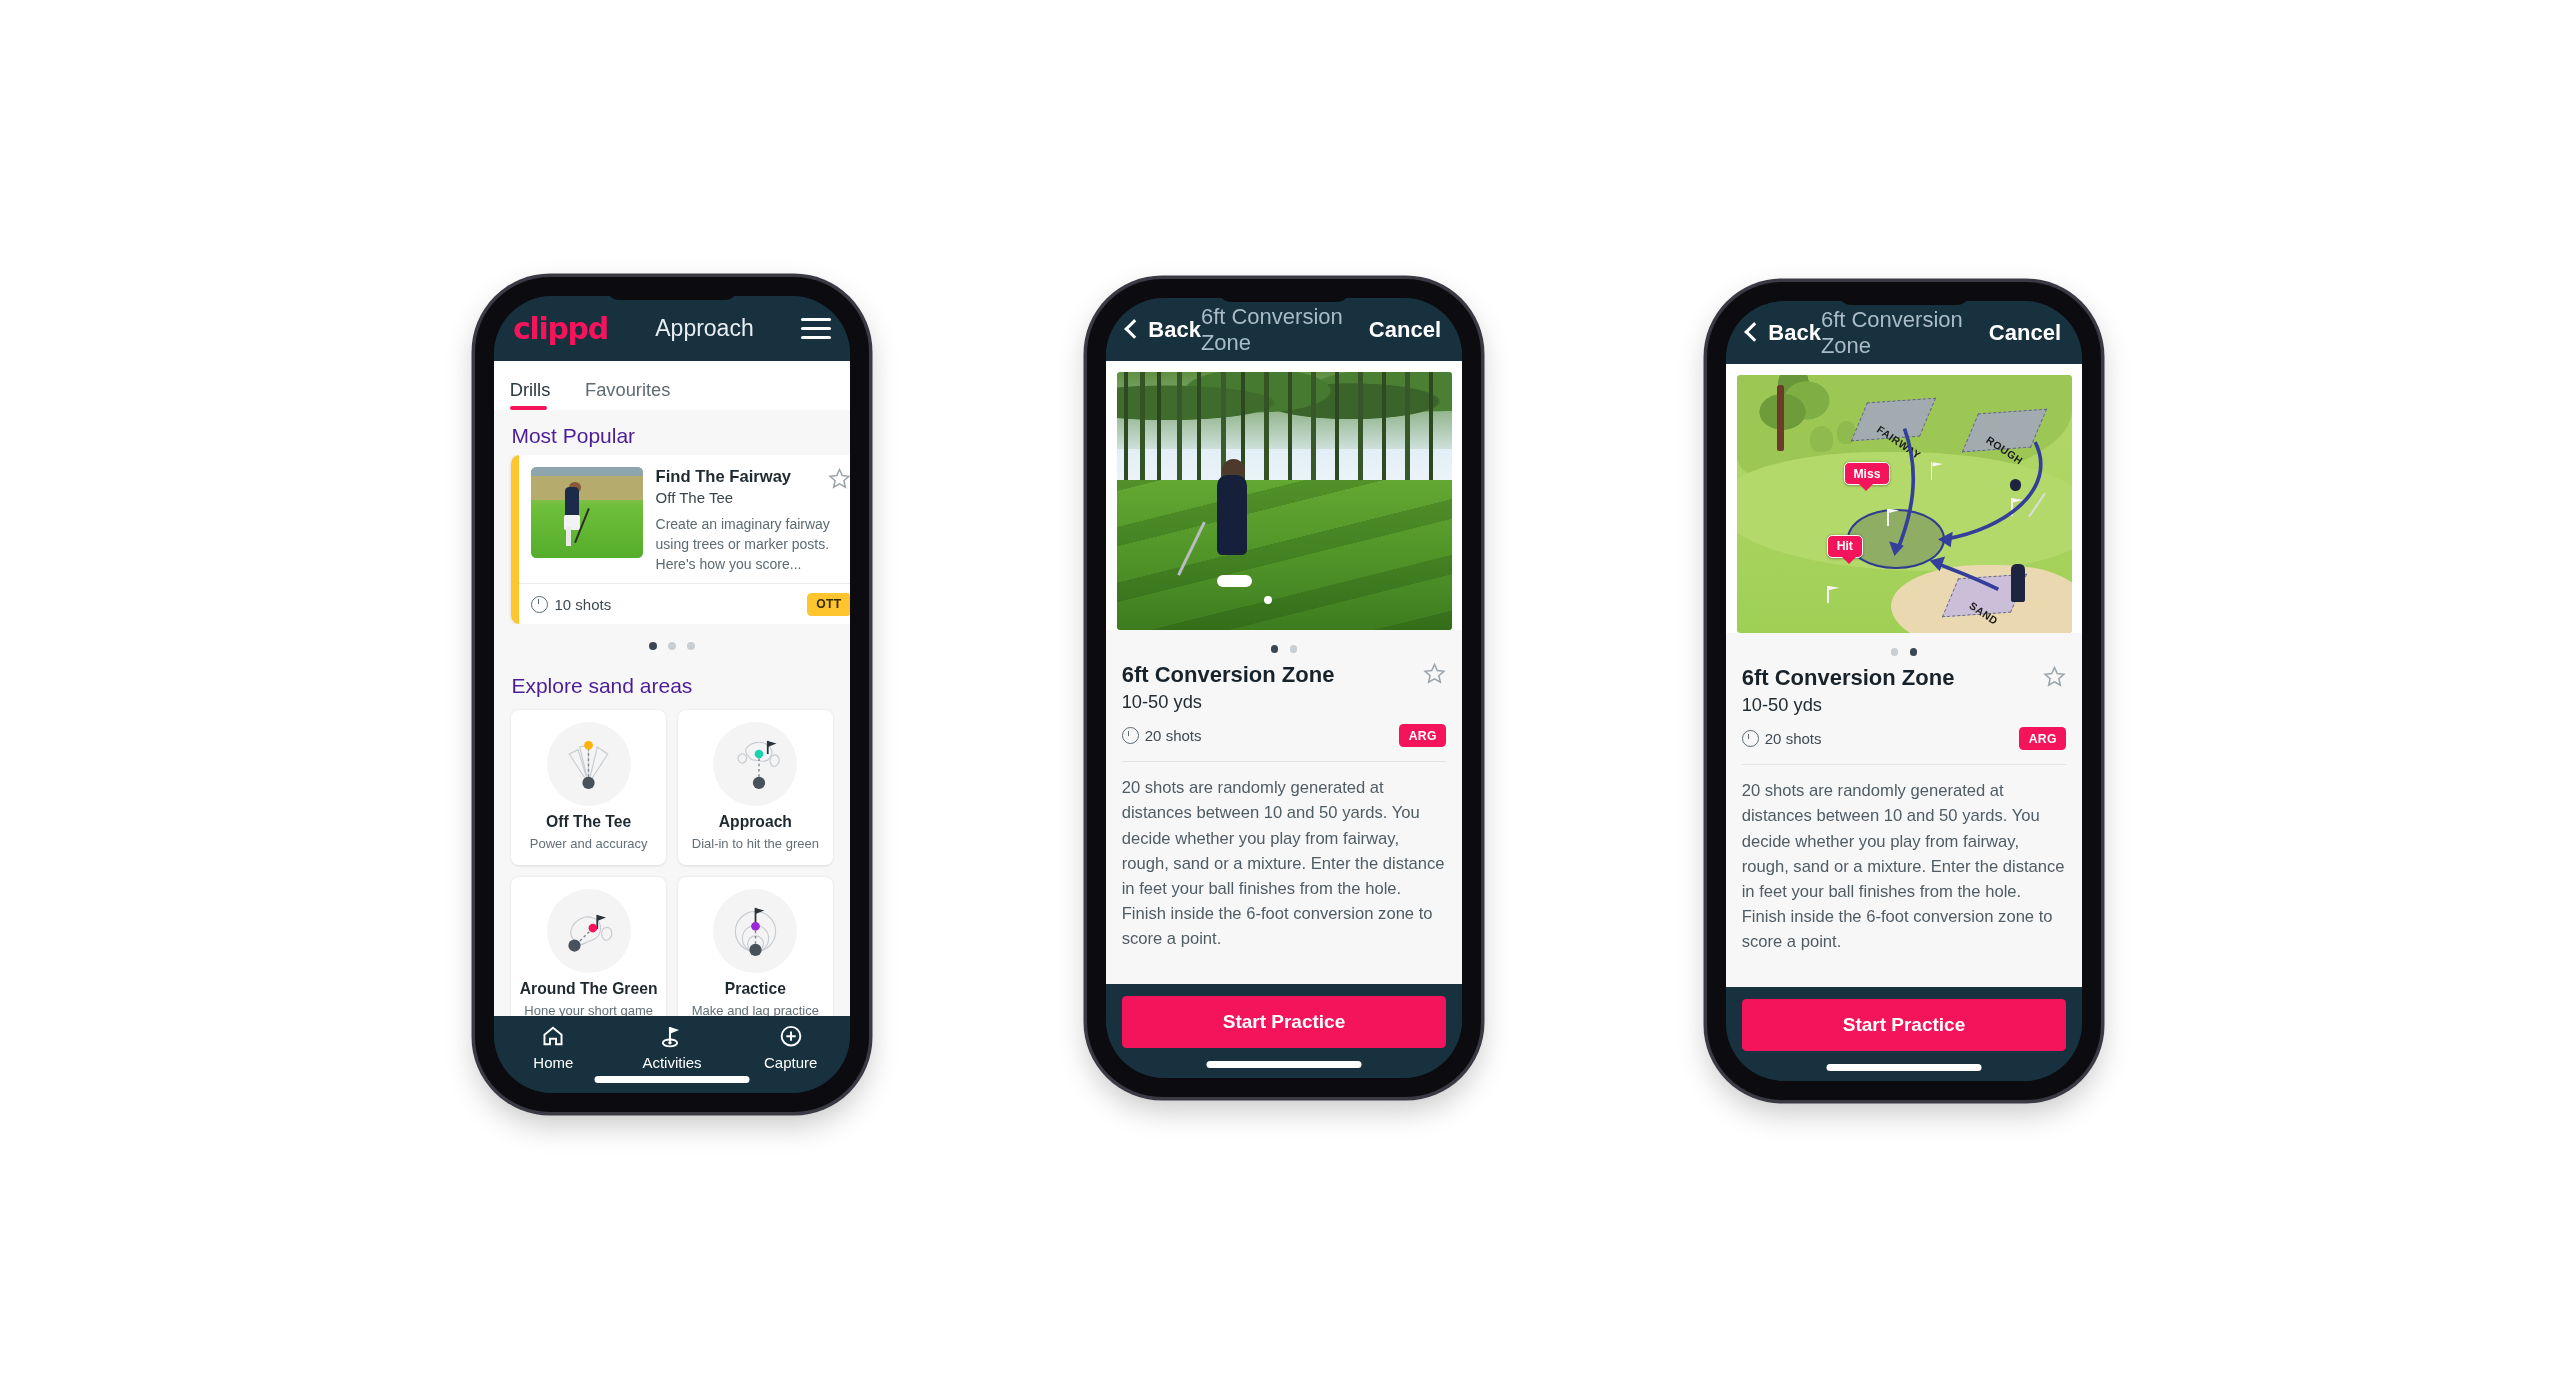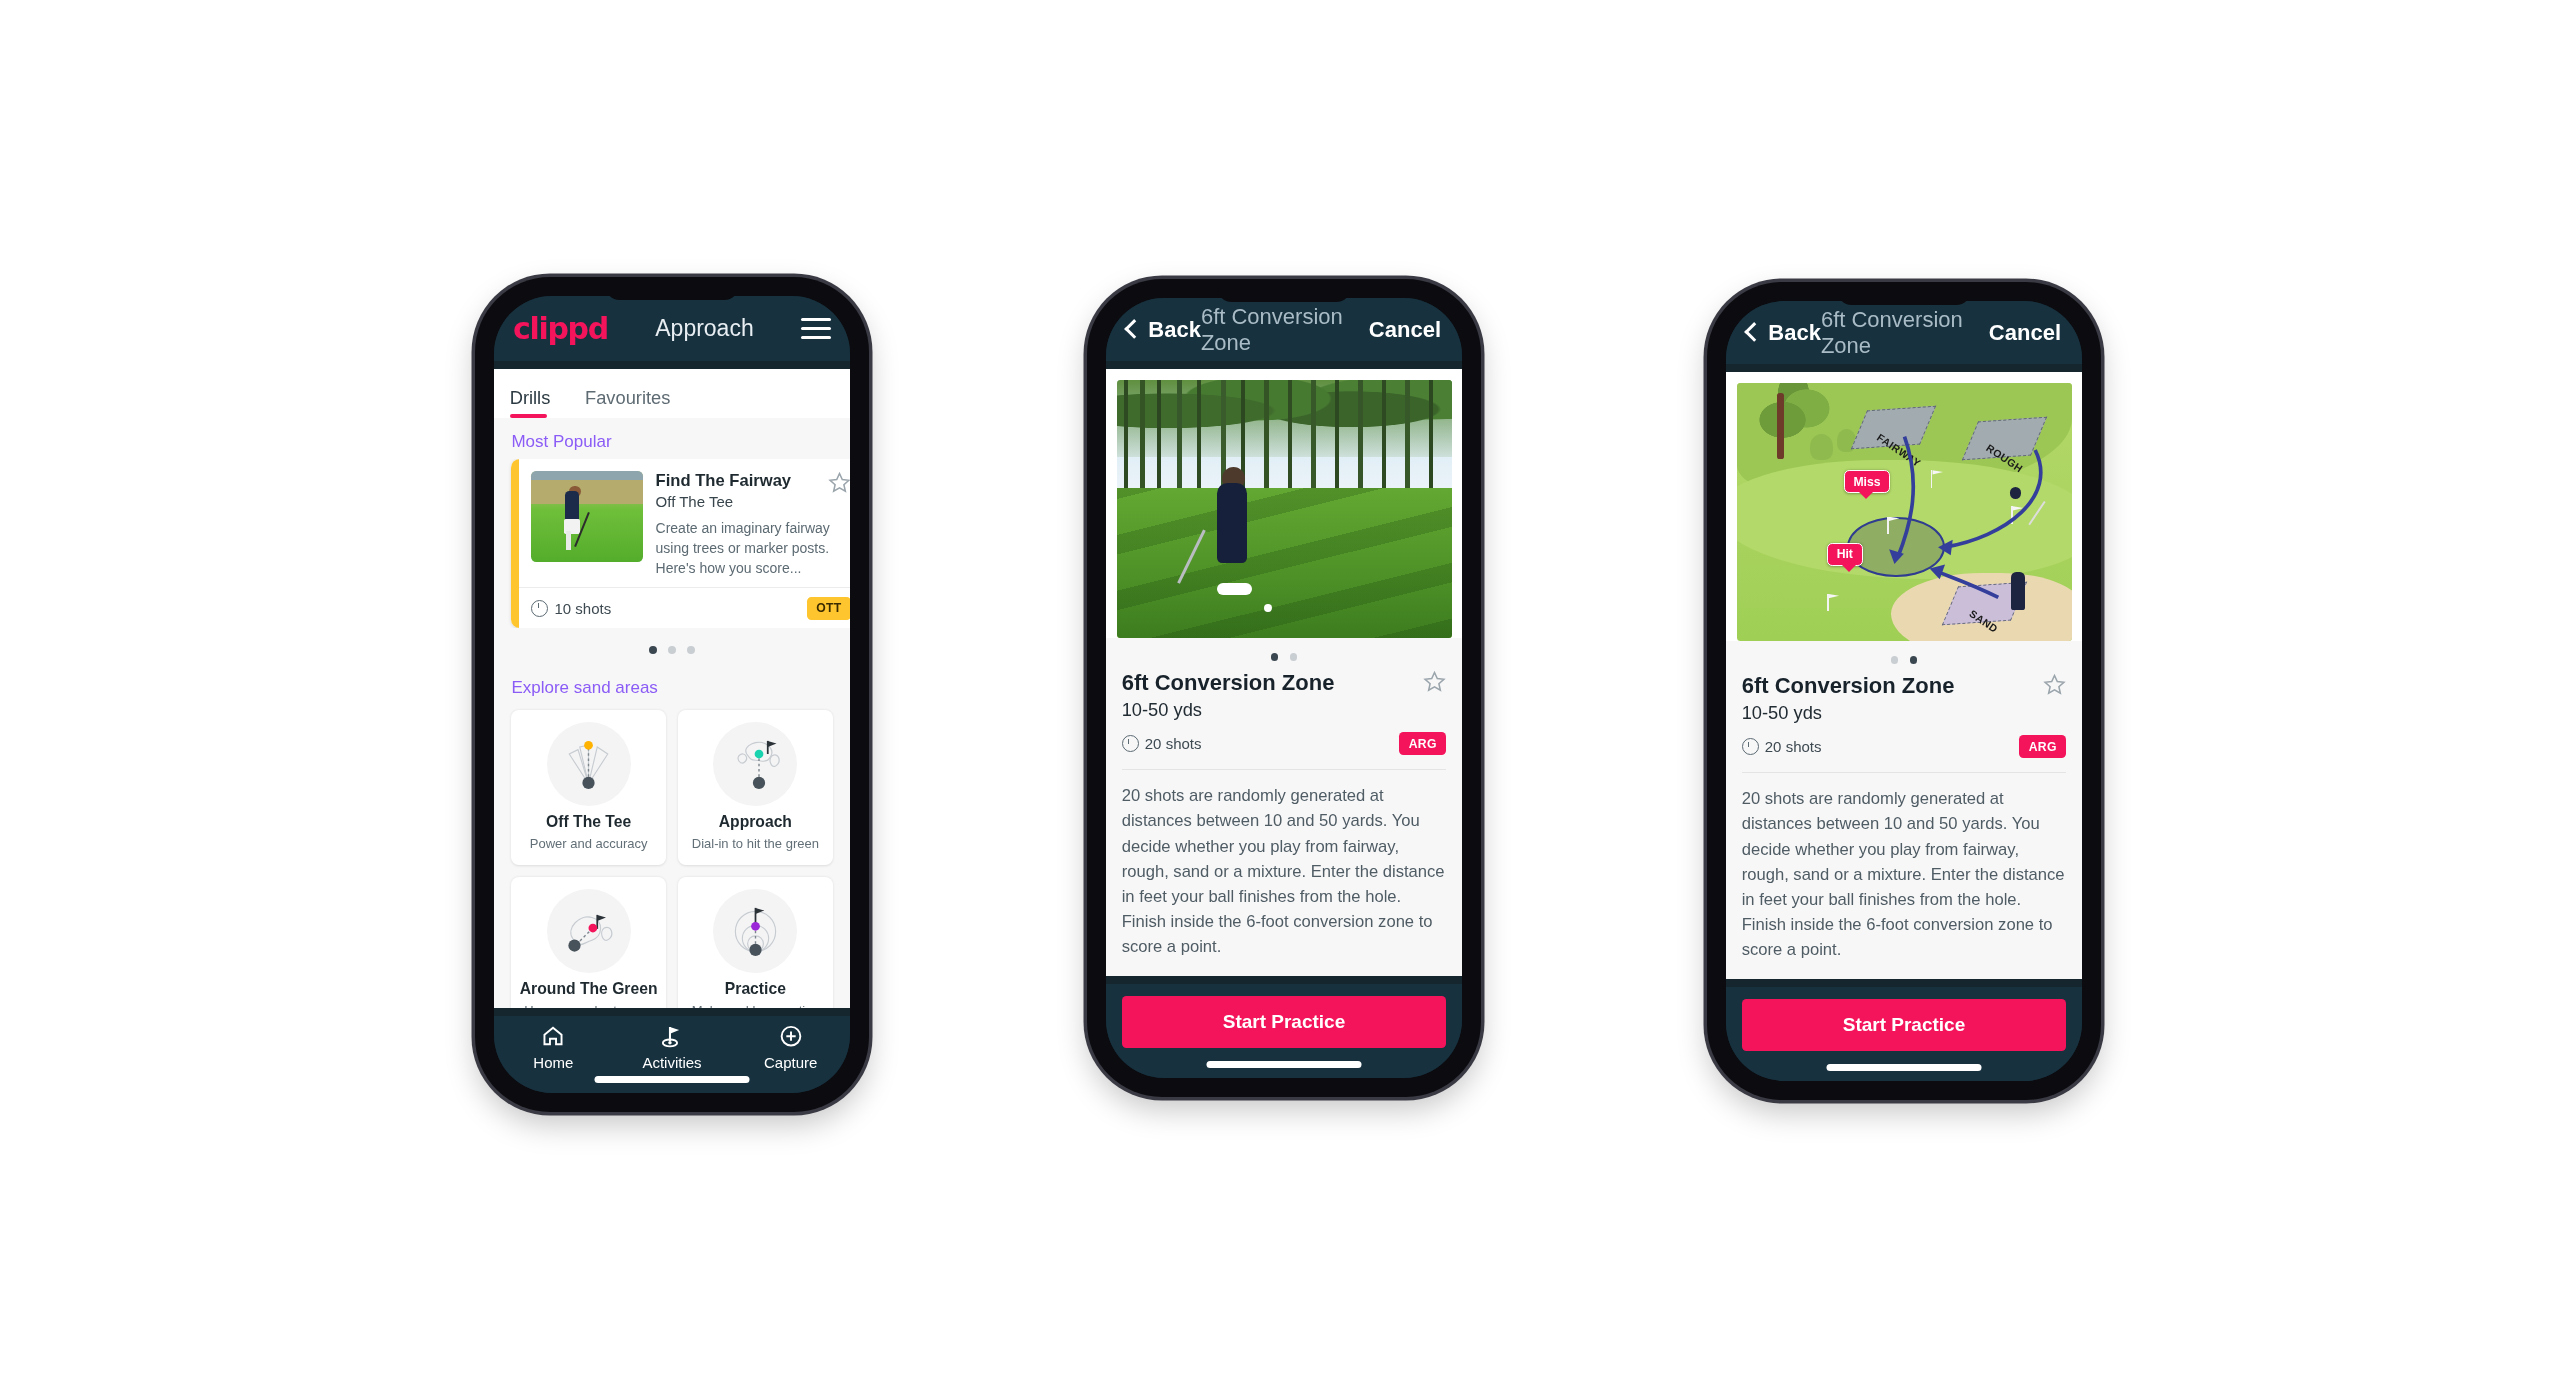--- a/index.html
+++ b/index.html
@@ -2,42 +2,42 @@
 <html style="font-size:14px"><head>
 <meta charset="utf-8">
 <style>
   html,body{margin:0;padding:0;background:#ffffff;}
   body{width:2576px;height:1387px;font-family:"Liberation Sans",sans-serif;position:relative;overflow:hidden;}
 
   
   .phone{position:absolute;border-radius:75px;background:#0c0c10;
          box-shadow:0 0 0 3.5px #3a3a44, 0 12.2px 30px rgba(0,0,0,.22);}
   .phone-inner{position:absolute;left:19px;top:19px;right:19px;bottom:19px;
-         border-radius:58px;background:#16262f;overflow:hidden;display:flex;flex-direction:column;gap:8px;}
+         border-radius:58px;background:#16262f;overflow:hidden;display:flex;flex-direction:column;}
   .notch{position:absolute;left:50%;transform:translateX(-50%);top:5.2px;width:133px;height:17.4px;
          background:#0c0c10;border-radius:0 0 14px 14px;z-index:40;}
 
   
   .topbar{background:#17313f;color:#fff;display:flex;align-items:center;
           height:65px;flex:0 0 auto;padding:0 19px;box-sizing:border-box;}
   .brand{color:#f4145b;font-size:30px;font-weight:700;letter-spacing:-1.3px;font-family:"DejaVu Sans",sans-serif;}
   .topbar-title{flex:1;text-align:center;font-size:23px;color:#e8eef2;font-weight:400;}
   .burger{width:30px;height:21px;display:flex;flex-direction:column;justify-content:space-between;cursor:pointer;}
   .burger span{display:block;height:3.1px;background:#fff;border-radius:1.7px;}
 
   .screen{flex:1 1 auto;background:#f7f7f8;overflow:hidden;position:relative;display:flex;flex-direction:column;}
 
   
   .tabs{background:#fff;display:flex;height:49px;align-items:flex-end;padding:0 15.7px;box-sizing:border-box;flex:0 0 auto;}
   .tab{font-size:18.3px;color:#5e6b73;padding:0 15.7px 8.7px 0;margin-right:19px;position:relative;cursor:pointer;}
   .tab.active{color:#2b3a42;}
   .tab.active:after{content:"";position:absolute;left:0;right:19px;bottom:0;height:4.4px;background:#f4145b;border-radius:2.6px;}
   .tab .lbl{display:block;}
 
-  .sec-title{font-size:17px;color:#8b5cf6;padding:14px 17.4px 7px;}
+  .sec-title{font-size:21px;color:#4c1d95;padding:14px 17.4px 7px;}
   .carousel{display:flex;padding:0 0 0 17.4px;gap:12.2px;overflow:hidden;flex:0 0 auto;}
   .drill-card{background:#fff;border-radius:8.7px;box-shadow:0 0.9px 3.5px rgba(0,0,0,.13);
               width:352px;flex:0 0 auto;overflow:hidden;display:flex;}
   .accent{width:7.8px;flex:0 0 auto;}
   .drill-body{flex:1;display:flex;flex-direction:column;}
   .drill-main{display:flex;padding:12.2px 12.2px 8.7px 12.2px;gap:12.2px;}
   .thumb{width:112px;height:91px;border-radius:5.2px;flex:0 0 auto;position:relative;overflow:hidden;
          background:linear-gradient(#bcd08a 0%,#a8bd6e 22%,#6fbf3a 42%,#54ad2b 100%);}
   .thumb .sky{position:absolute;left:0;right:0;top:0;height:16%;background:#8fa5ad;}
   .thumb .rough{position:absolute;left:0;right:0;top:10%;height:26%;background:#b4ab6c;}

